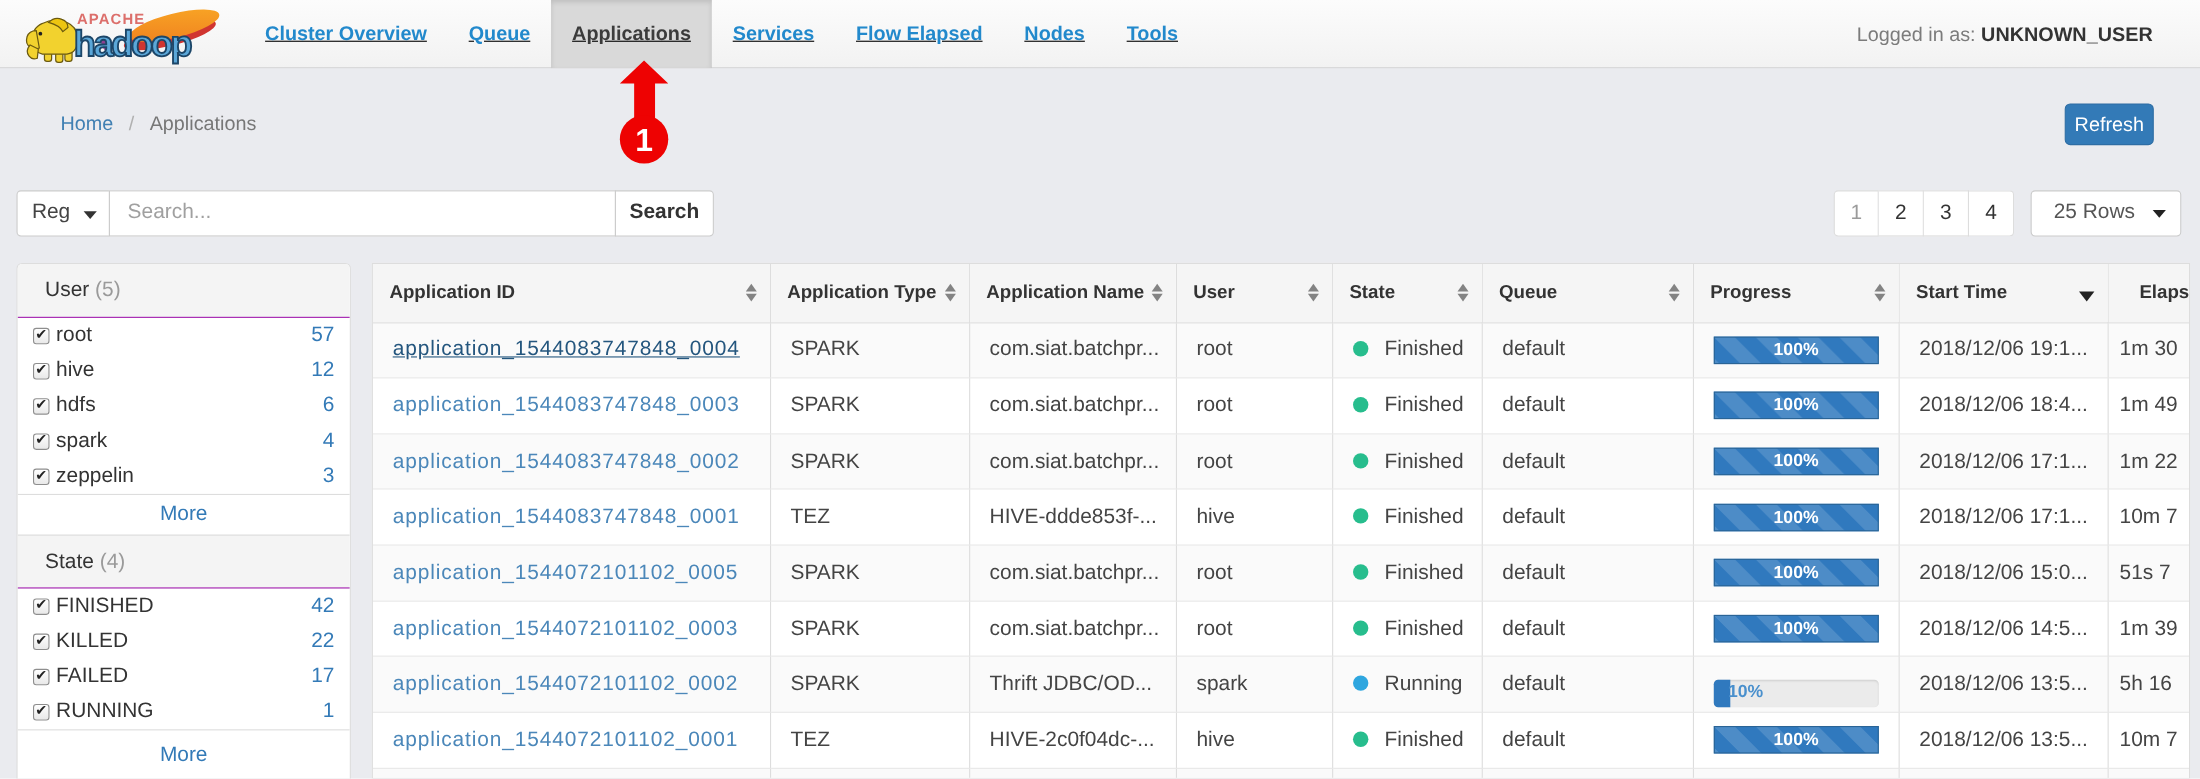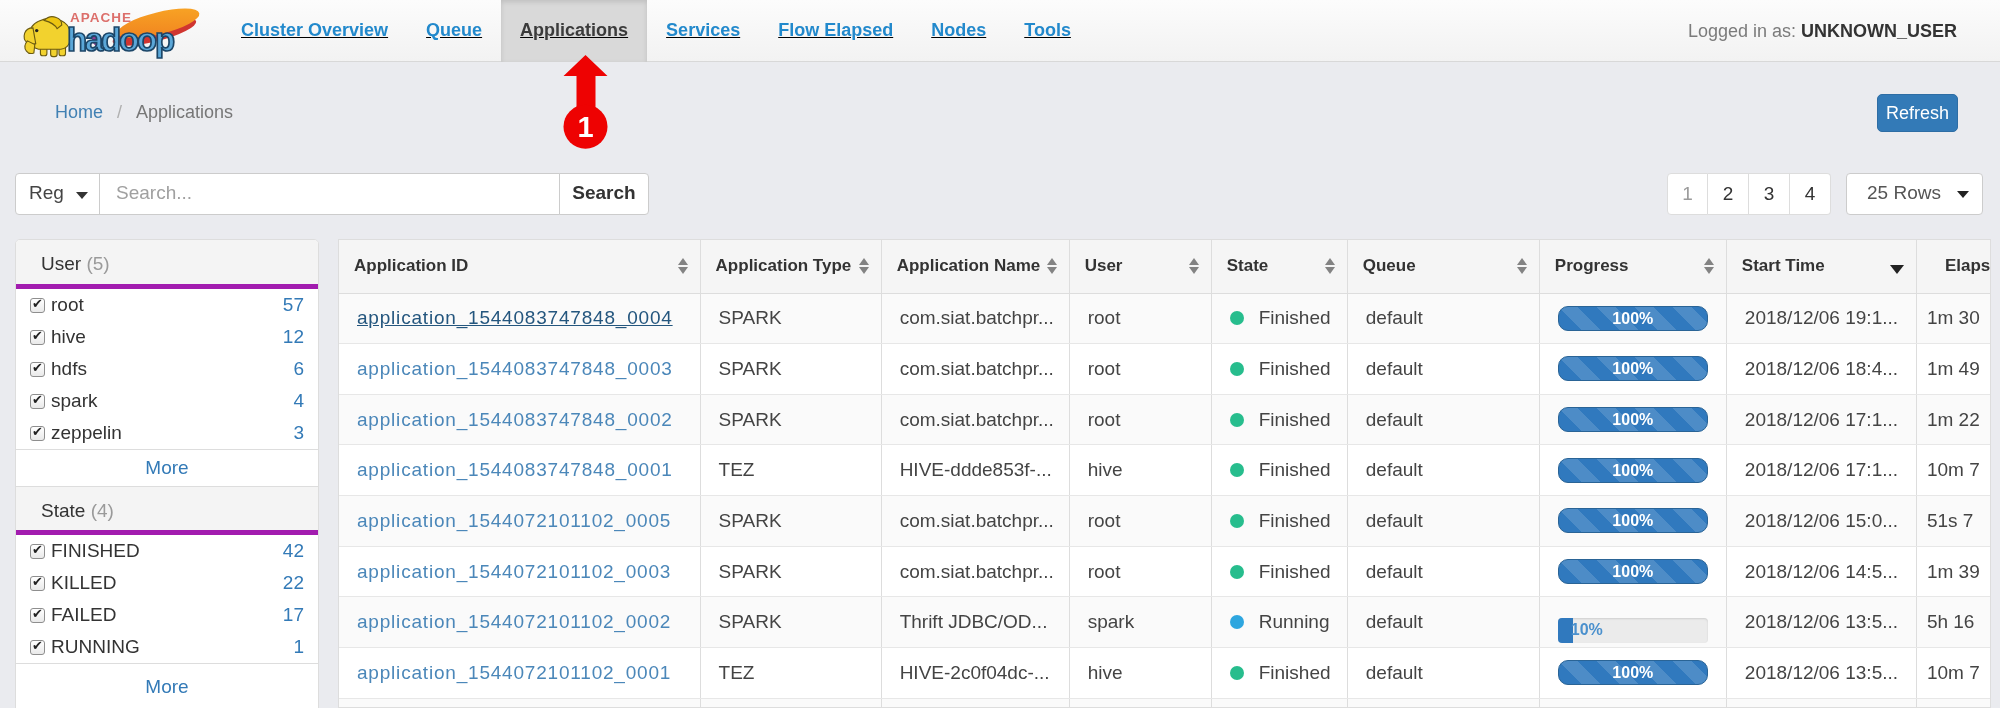--- a/index.html
+++ b/index.html
@@ -42,21 +42,21 @@
 .pager div:first-child { border-left:1px solid #ddd; border-radius:4px 0 0 4px; color:#9b9b9b; }
 .pager div:last-child { border-radius:0 4px 4px 0; }
 .rowsel { position:absolute; left:1846px; top:173px; width:137px; height:42px; background:#fff;
   border:1px solid #ccc; border-radius:4px; font-size:19px; color:#555; }
 .rowsel .txt { position:absolute; left:20px; top:8px; }
 .rowsel .caret { right:13px; top:17px; border-top-color:#222; }
 
 
 .side { position:absolute; left:15px; top:239px; width:304px; height:470px;
   background:#fff; border:1px solid #ddd; border-radius:5px 5px 0 0; overflow:hidden; }
-.shead { height:49px; background:#f4f4f4; border-bottom:5px solid #a21caf; font-size:19px; color:#333;
+.shead { height:49px; background:#f4f4f4; border-bottom:1px solid #a21caf; font-size:19px; color:#333;
   line-height:48px; padding-left:25px; }
 .shead span { color:#9a9a9a; }
 .shead.mid { border-top:1px solid #ddd; }
 .sitem { height:32px; position:relative; font-size:19px; color:#333; }
 .sitem .cb { position:absolute; left:14px; top:9px; width:15px; height:15px; border:1px solid #8e8e8e;
   border-radius:3px; background:linear-gradient(#fff,#e9e9e9); }
 .sitem .cb:after { content:"\2714"; position:absolute; left:1px; top:-3px; font-size:13px; color:#222; }
 .sitem .lb { position:absolute; left:35px; top:5px; }
 .sitem .ct { position:absolute; right:14px; top:5px; color:#337ab7; }
 .more { height:37px; border-top:1px solid #ddd; text-align:center; line-height:36px;
@@ -77,21 +77,21 @@
 td a { color:#4b87b9; text-decoration:none; letter-spacing:.8px; }
 tr.r1 td a { color:#24567e; text-decoration:underline; }
 .sorts { position:absolute; right:12px; top:50%; margin-top:-8px; }
 .sorts i { display:block; width:0; height:0; border-left:5px solid transparent; border-right:5px solid transparent; }
 .sorts .u { border-bottom:7px solid #838383; margin-bottom:2px; }
 .sorts .d { border-top:7px solid #838383; }
 .sorts.on .d { border-top:9px solid #222; border-left-width:7px; border-right-width:7px; margin-top:7px; }
 .dot { display:inline-block; width:14px; height:14px; border-radius:50%; background:#27bd8d;
   margin-right:15px; vertical-align:-1px; }
 .dot.run { background:#2ea6df; }
-.pbar { width:150px; height:25px; border:1px solid #2a6496; border-radius:10px; background-color:#3079be;
+.pbar { width:150px; height:25px; border:1px solid #2a6496; border-radius:0; background-color:#3079be;
   background-image:linear-gradient(45deg,rgba(255,255,255,.14) 25%,transparent 25%,transparent 50%,rgba(255,255,255,.14) 50%,rgba(255,255,255,.14) 75%,transparent 75%,transparent);
   background-size:38px 38px; color:#fff; font-size:16px; text-align:center; line-height:24px; font-weight:bold; }
 .ptrack { width:150px; height:25px; border-radius:4px; background:#ebebeb;
   box-shadow:inset 0 1px 2px rgba(0,0,0,.12); position:relative; font-size:16px;margin-top:17px; }
 .ptrack .fill { position:absolute; left:0; top:0; width:15px; height:25px; background:#3079be; border-radius:4px 0 0 4px; }
 .ptrack .lbl { position:absolute; left:13px; top:3px; color:#4a90cd; font-weight:bold; }
 </style>
 </head>
 <body>
 <div id="page">

